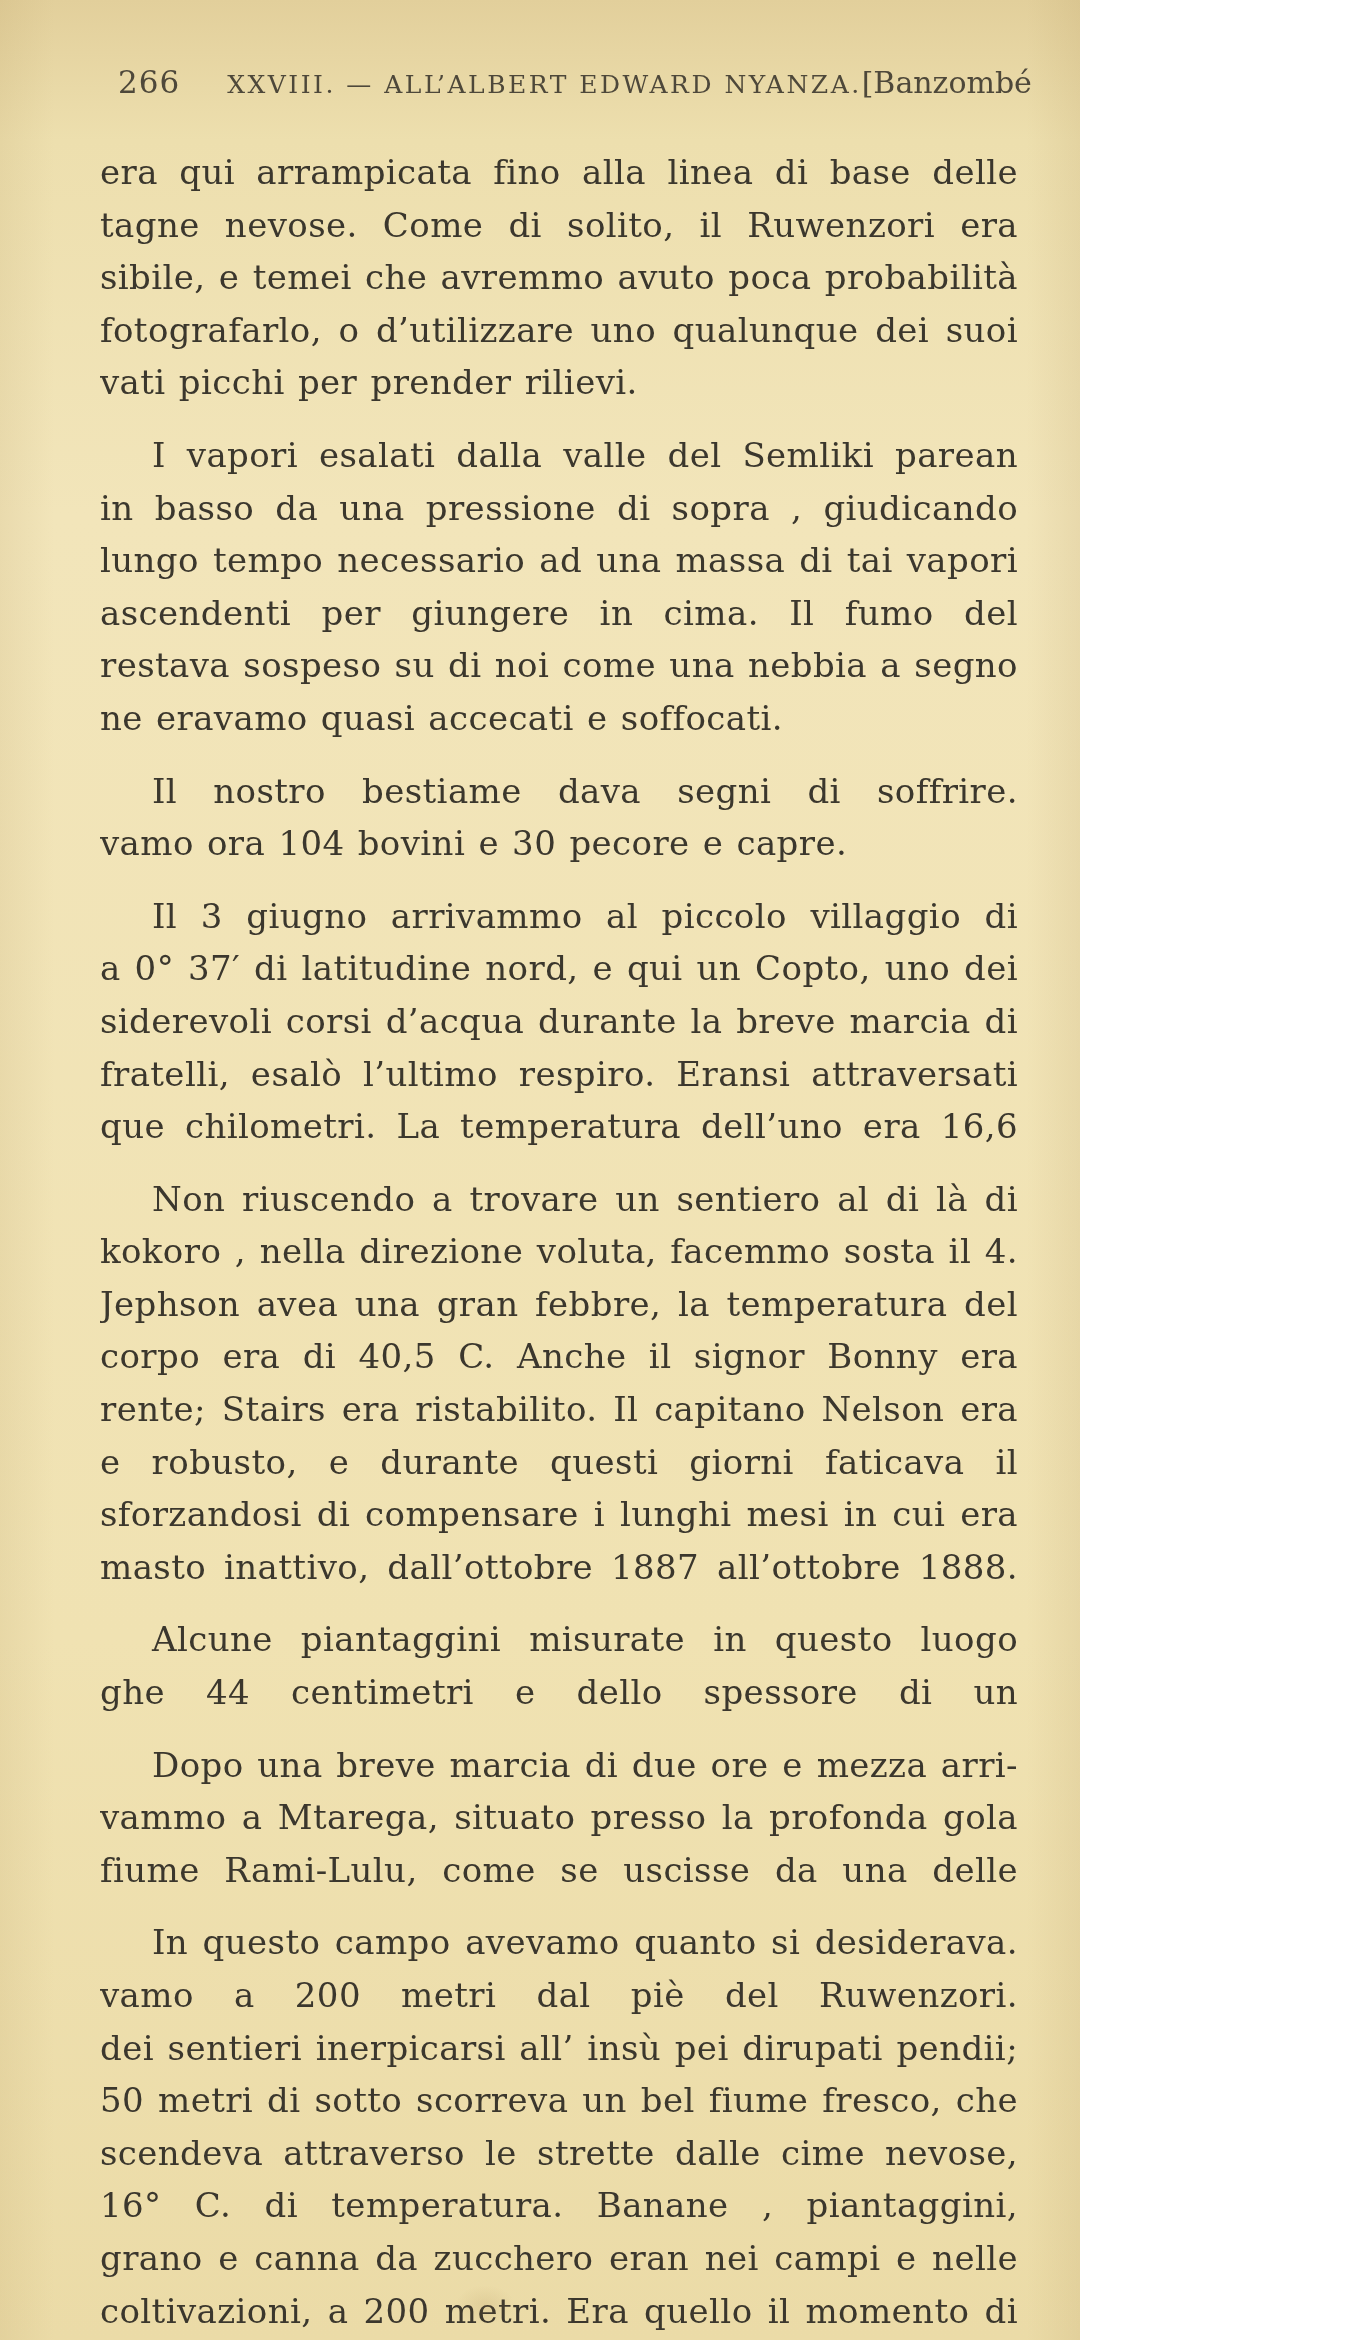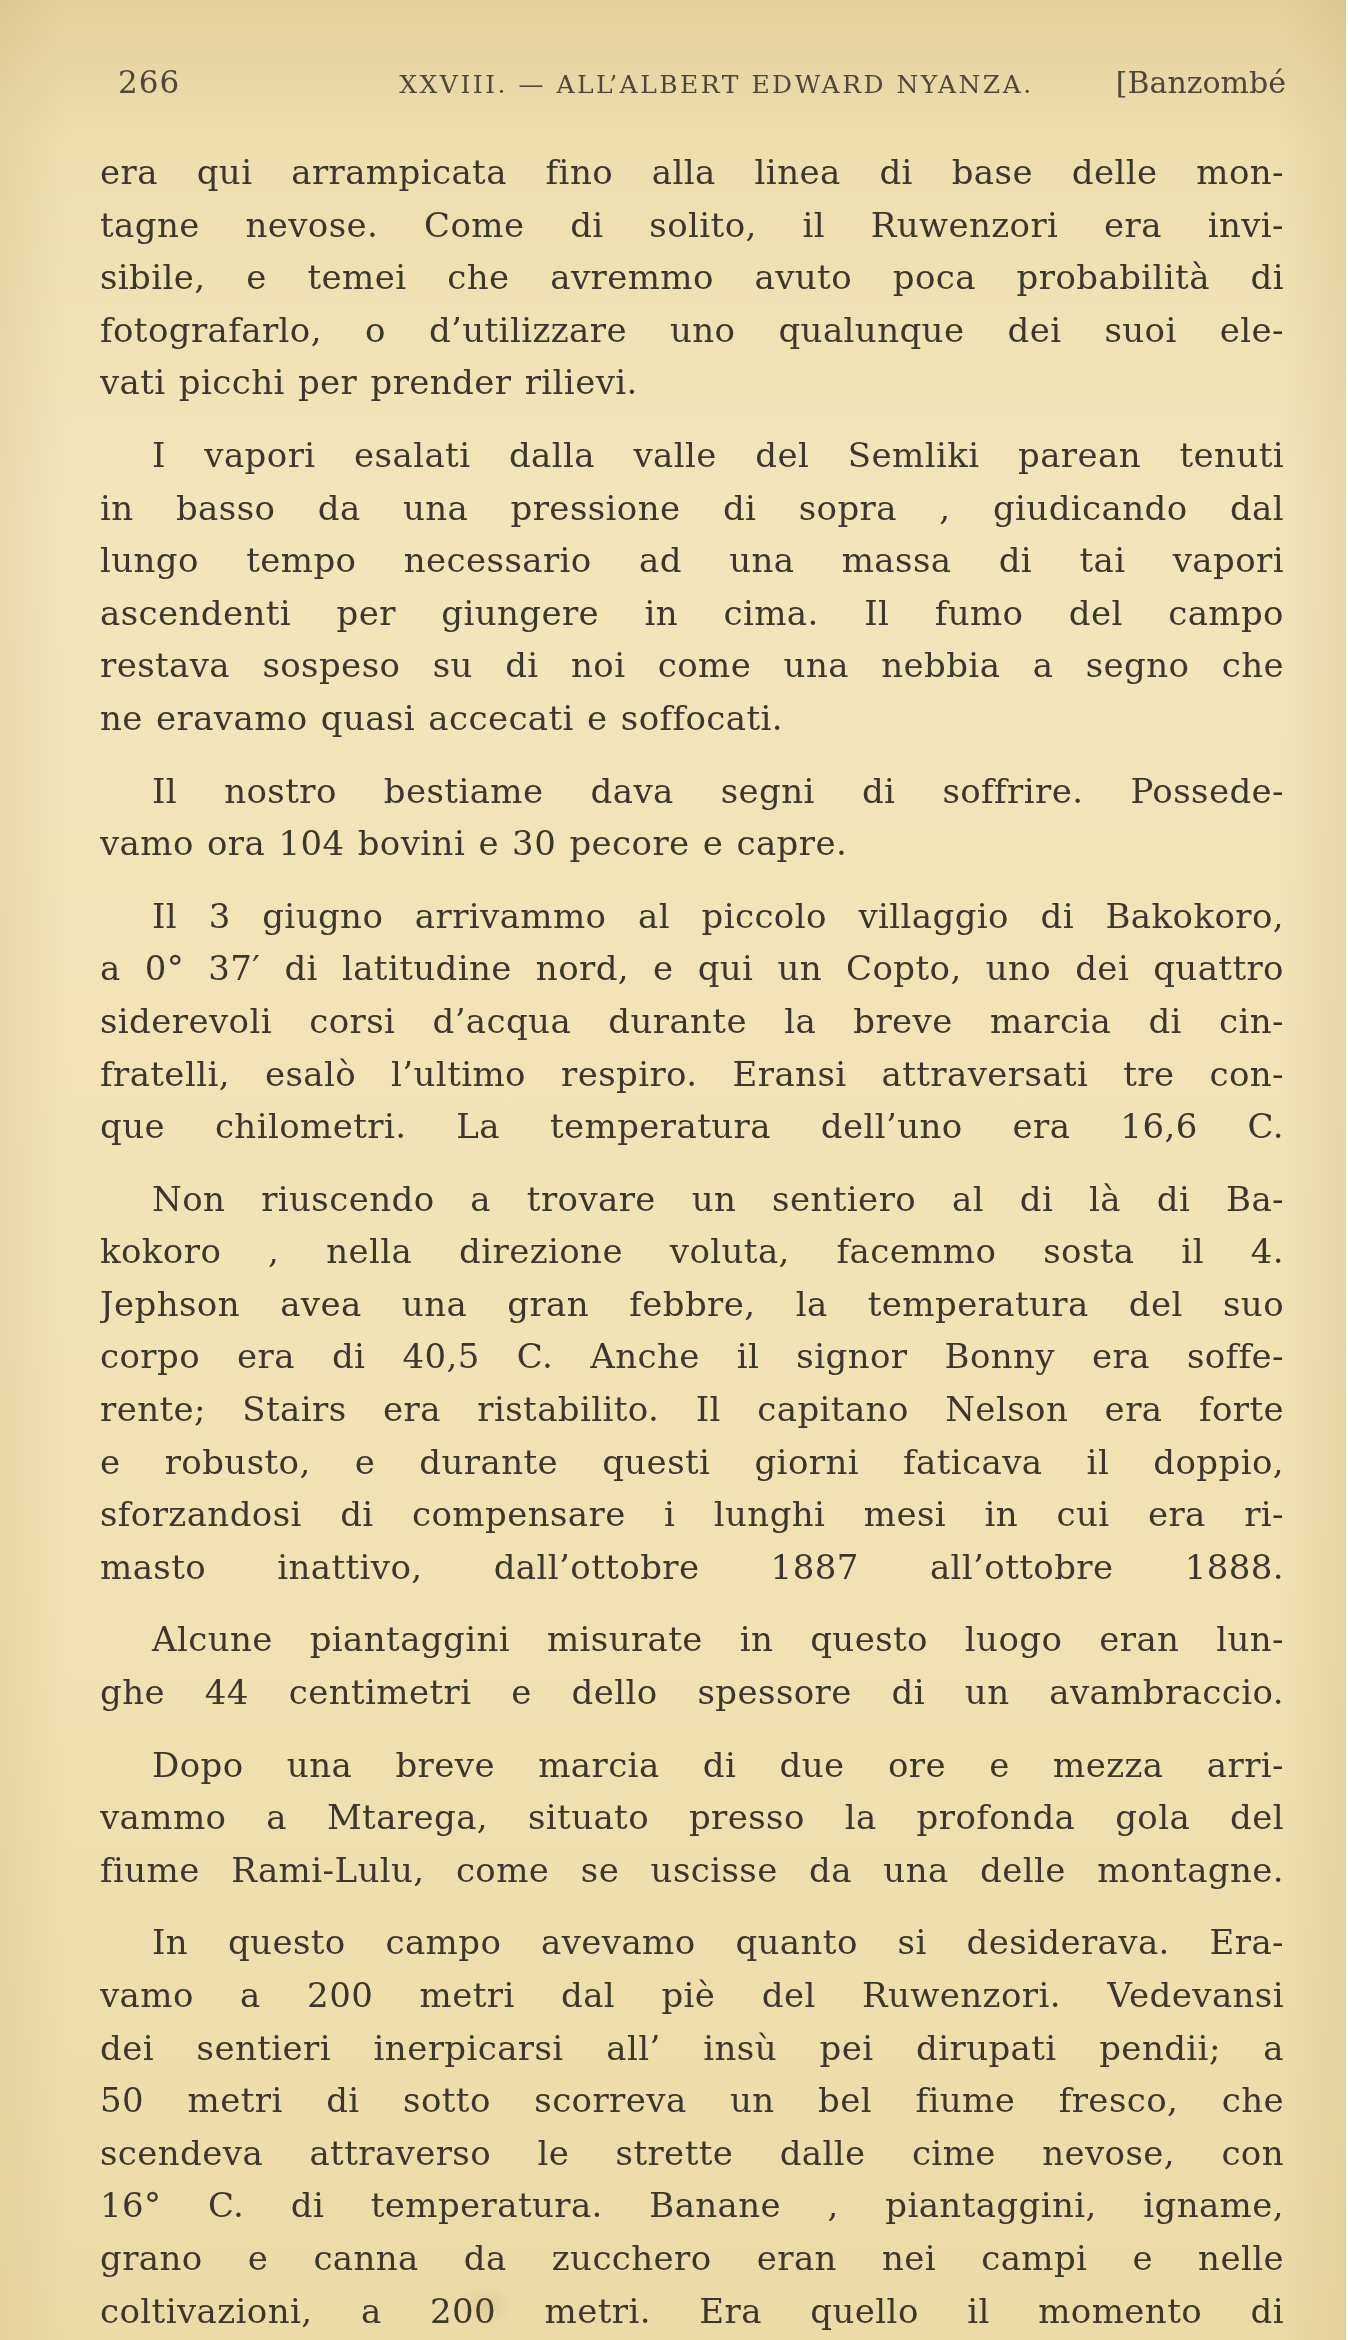--- a/index.html
+++ b/index.html
@@ -1,21 +1,21 @@
 <!DOCTYPE html>
 <html style="--paper: #f2e5ba; --paper-edge: #e2cf9b; --ink: #3b372d; --header-ink: #4e483a;"><head>
 <meta charset="utf-8">
 <style>
   html, body {
     margin: 0;
     padding: 0;
   }
   .page {
     position: relative;
-    width: 1346px;
+    width: 1080px;
     height: 2340px;
     overflow: hidden;
     font-family: "DejaVu Serif", "Liberation Serif", serif;
     background:
       linear-gradient(90deg, rgba(170,140,80,0.12) 0%, rgba(0,0,0,0) 5%, rgba(0,0,0,0) 95%, rgba(170,140,80,0.14) 100%),
       linear-gradient(180deg, var(--paper-edge) 0%, #eddfae 6%, var(--paper) 22%, #f0e2b2 70%, #ebdba7 100%);
   }
   .page::after { 
     content: "";
     position: absolute;

